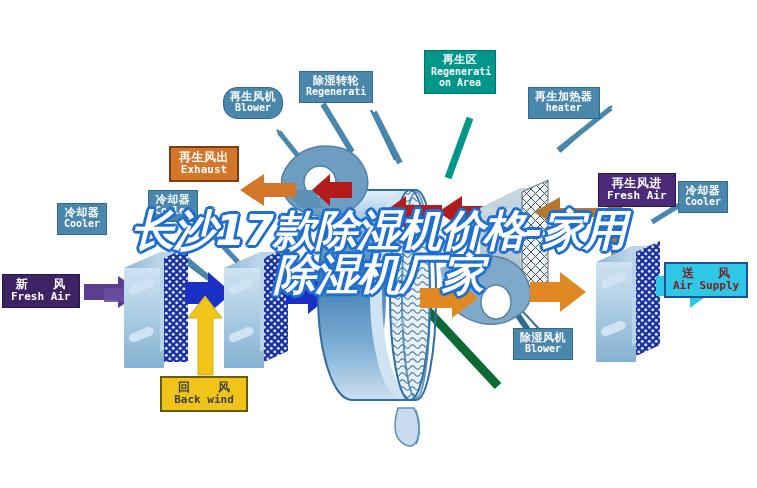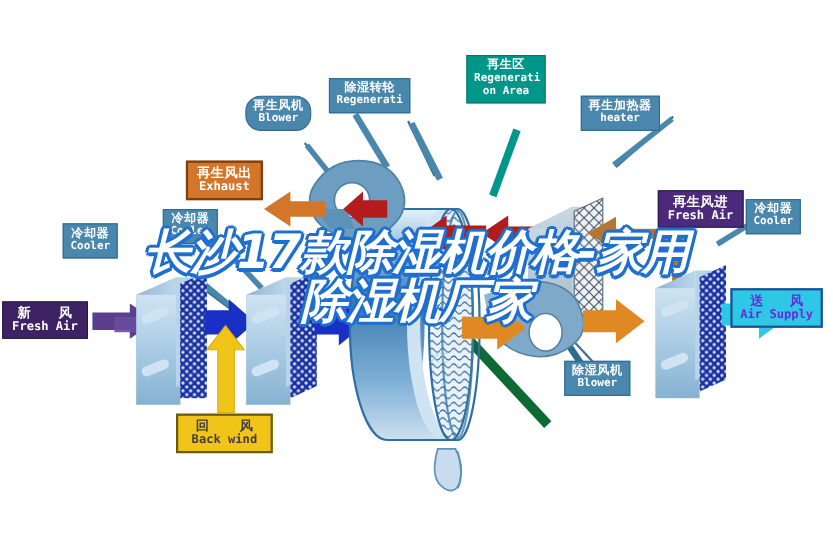--- a/index.html
+++ b/index.html
@@ -51,21 +51,21 @@
   .lbl.purple{
     background:#4b2a7b;border:1px solid #2a1747;color:#ffffff;
     padding:3px 8px 4px 8px;
   }
   .lbl.purple .cn{font-size:12px;}
   .lbl.purple .en{font-size:11px;}
   .lbl.purple.dark{background:#3d2363;}
 
   
   .lbl.cyan{
-    background:#2ec8e6;border:2px solid #1c4f93;color:#6d28d9;
+    background:#2ec8e6;border:2px solid #1c4f93;color:#7f1d1d;
     padding:3px 7px 4px 7px;
   }
   .lbl.cyan .cn{font-size:12px;letter-spacing:6px;padding-left:6px;}
   .lbl.cyan .en{font-size:11px;}
 
   
   .lbl.yellow{
     background:#f0c419;border:2px solid #6a5b08;color:#404040;
     padding:3px 8px 4px 8px;
   }

